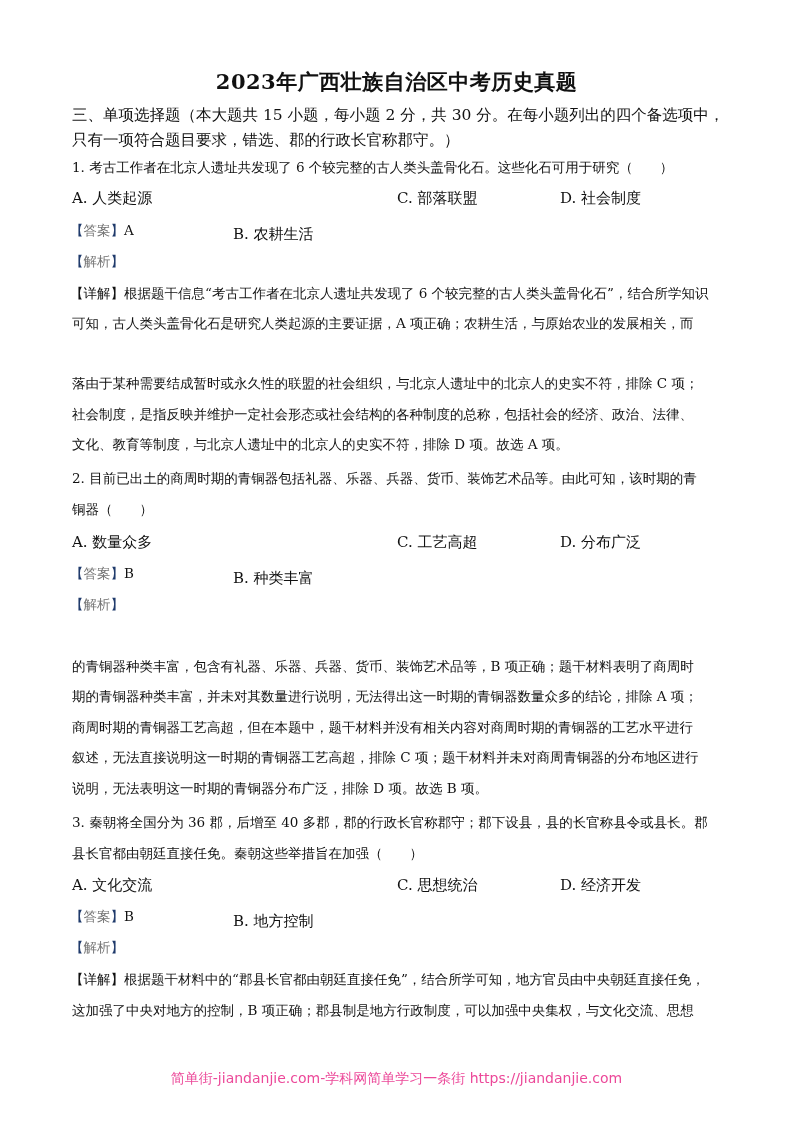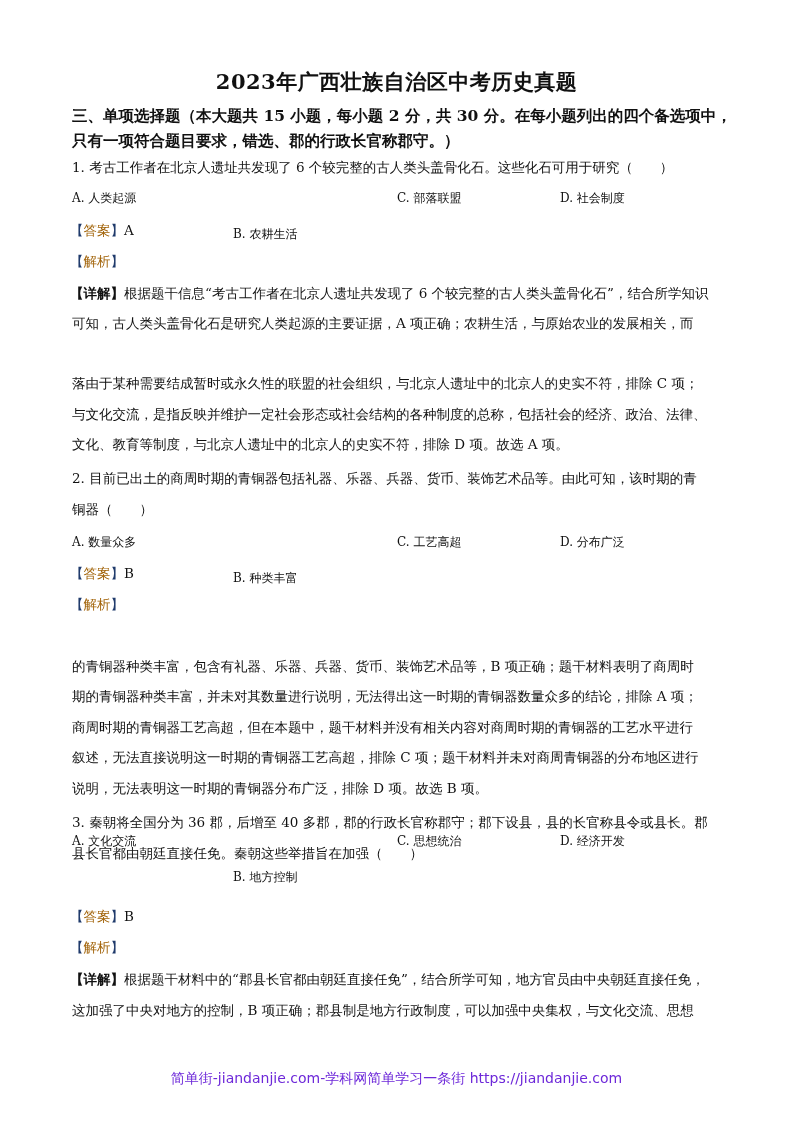--- a/index.html
+++ b/index.html
@@ -2,31 +2,31 @@
 <html><head>
 <meta charset="utf-8">
 <style>
   html, body { margin: 0; padding: 0; background: #ffffff; }
   body { width: 793px; height: 1122px; position: relative; overflow: hidden;
          font-family: "DejaVu Serif", "Liberation Serif", serif; color: #111; }
   .page { position: absolute; left: 0; top: 0; width: 793px; height: 818px; }
   .title { position: absolute; left: 0; top: 68px; width: 793px; text-align: center;
            font-size: 21px; font-weight: bold; letter-spacing: 0.5px; }
   .section { position: absolute; left: 72px; top: 103px; width: 660px;
-             font-size: 15.5px; font-weight: bold; line-height: 25px; }
+             font-size: 15.5px; font-weight: normal; line-height: 25px; }
   .line { position: absolute; left: 72px; width: 660px; font-size: 13.5px;
           white-space: nowrap; line-height: 20px; }
-  .opts { position: absolute; left: 72px; width: 660px; height: 20px; font-size: 12px; line-height: 20px; }
+  .opts { position: absolute; left: 72px; width: 660px; height: 20px; font-size: 15px; line-height: 20px; }
   .opt { position: absolute; top: 0; white-space: nowrap; }
   .opt.a { left: 0; } .opt.b { left: 161px; margin-top: 36px; } .opt.c { left: 325px; } .opt.d { left: 488px; }
   .tag { color: #1f3a6b; }
-  .tag .inner { color: #a16207; }
-  .tag.bold { color: #111; font-weight: bold; }
+  .tag .inner { color: #737373; }
+  .tag.bold { color: #111; font-weight: normal; }
   .footer { position: absolute; left: 0; top: 1070px; width: 793px; text-align: center;
-            font-family: "DejaVu Sans", "Liberation Sans", sans-serif; font-size: 14px; color: #6d28d9; }
+            font-family: "DejaVu Sans", "Liberation Sans", sans-serif; font-size: 14px; color: #ec4899; }
 </style>
 </head>
 <body>
 
 <div class="page">
 
   <div class="title">2023年广西壮族自治区中考历史真题</div>
 
   <div class="section">
     <div>三、单项选择题（本大题共 15 小题，每小题 2 分，共 30 分。在每小题列出的四个备选项中，</div>
@@ -42,21 +42,21 @@
   </div>
   <div class="line" style="top:220px; left:70px">
     <span class="tag"><span>【</span><span class="inner">答案</span><span>】</span></span><span>A</span>
   </div>
   <div class="line" style="top:251px; left:70px">
     <span class="tag"><span>【</span><span class="inner">解析</span><span>】</span></span>
   </div>
   <div class="line" style="top:283px; left:70px"><span class="tag bold">【详解】</span><span>根据题干信息“考古工作者在北京人遗址共发现了 6 个较完整的古人类头盖骨化石”，结合所学知识</span></div>
   <div class="line" style="top:313px">可知，古人类头盖骨化石是研究人类起源的主要证据，A 项正确；农耕生活，与原始农业的发展相关，而</div>
   <div class="line" style="top:373px">落由于某种需要结成暂时或永久性的联盟的社会组织，与北京人遗址中的北京人的史实不符，排除 C 项；</div>
-  <div class="line" style="top:404px">与文化交流，是指反映并维护一定社会形态或社会结构的各种制度的总称，包括社会的经济、政治、法律、</div>
+  <div class="line" style="top:404px">社会制度，是指反映并维护一定社会形态或社会结构的各种制度的总称，包括社会的经济、政治、法律、</div>
   <div class="line" style="top:434px">文化、教育等制度，与北京人遗址中的北京人的史实不符，排除 D 项。故选 A 项。</div>
 
   <div class="line" style="top:468px">2. 目前已出土的商周时期的青铜器包括礼器、乐器、兵器、货币、装饰艺术品等。由此可知，该时期的青</div>
   <div class="line" style="top:499px">铜器（　　）</div>
   <div class="opts" style="top:532px">
     <span class="opt a">A. 数量众多</span>
     <span class="opt b">B. 种类丰富</span>
     <span class="opt c">C. 工艺高超</span>
     <span class="opt d">D. 分布广泛</span>
   </div>
@@ -67,21 +67,21 @@
     <span class="tag"><span>【</span><span class="inner">解析</span><span>】</span></span>
   </div>
   <div class="line" style="top:656px">的青铜器种类丰富，包含有礼器、乐器、兵器、货币、装饰艺术品等，B 项正确；题干材料表明了商周时</div>
   <div class="line" style="top:686px">期的青铜器种类丰富，并未对其数量进行说明，无法得出这一时期的青铜器数量众多的结论，排除 A 项；</div>
   <div class="line" style="top:717px">商周时期的青铜器工艺高超，但在本题中，题干材料并没有相关内容对商周时期的青铜器的工艺水平进行</div>
   <div class="line" style="top:747px">叙述，无法直接说明这一时期的青铜器工艺高超，排除 C 项；题干材料并未对商周青铜器的分布地区进行</div>
   <div class="line" style="top:778px">说明，无法表明这一时期的青铜器分布广泛，排除 D 项。故选 B 项。</div>
 
   <div class="line" style="top:812px">3. 秦朝将全国分为 36 郡，后增至 40 多郡，郡的行政长官称郡守；郡下设县，县的长官称县令或县长。郡</div>
   <div class="line" style="top:843px">县长官都由朝廷直接任免。秦朝这些举措旨在加强（　　）</div>
-  <div class="opts" style="top:831px">
+  <div class="opts" style="top:875px">
     <span class="opt a">A. 文化交流</span>
     <span class="opt b">B. 地方控制</span>
     <span class="opt c">C. 思想统治</span>
     <span class="opt d">D. 经济开发</span>
   </div>
   <div class="line" style="top:906px; left:70px">
     <span class="tag"><span>【</span><span class="inner">答案</span><span>】</span></span><span>B</span>
   </div>
   <div class="line" style="top:937px; left:70px">
     <span class="tag"><span>【</span><span class="inner">解析</span><span>】</span></span>

